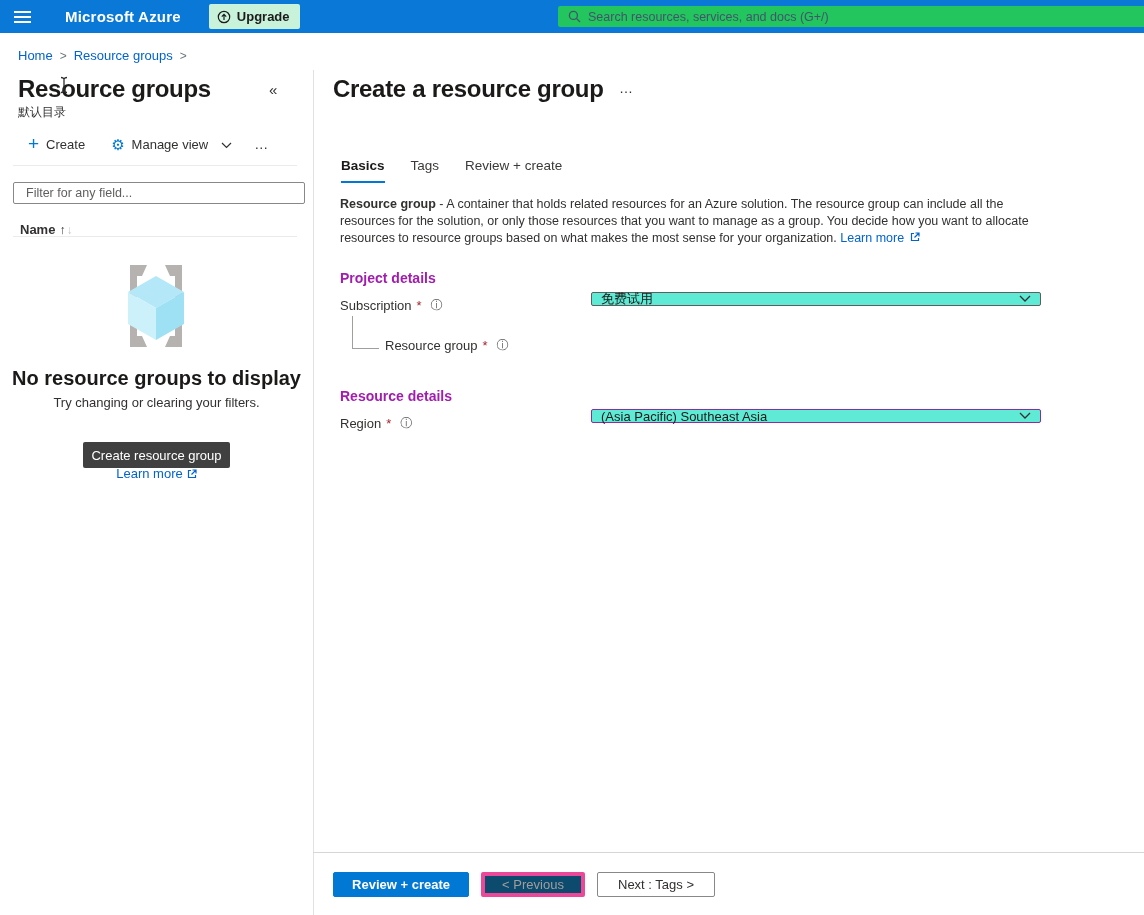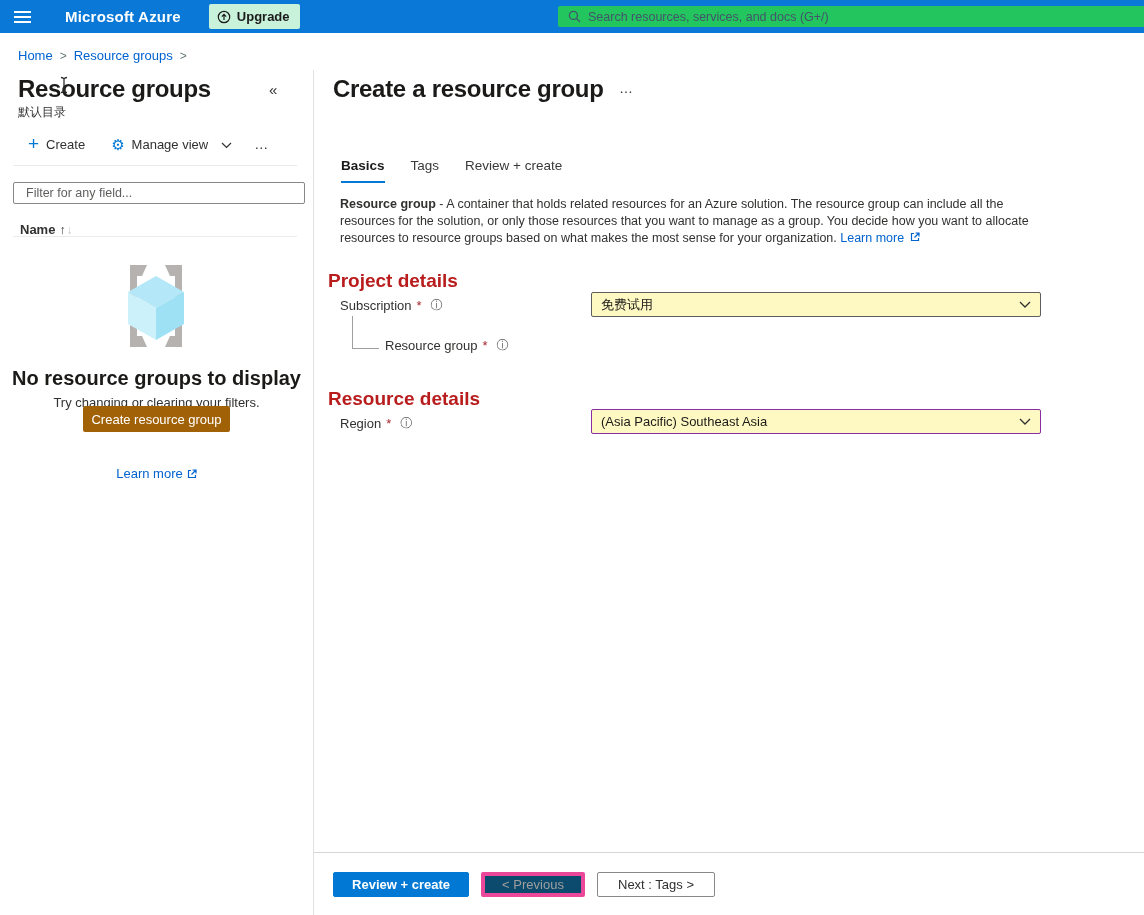--- a/index.html
+++ b/index.html
@@ -42,50 +42,50 @@
   .filter-input { position:absolute; left:13px; top:112px; width:292px; height:22px; border:1px solid #8a8886; border-radius:2px; font-size:12.5px; padding:0 12px; color:#323130; outline:none; font-family:"Liberation Sans", sans-serif; }
   .filter-input::placeholder { color:#605e5c; opacity:1; }
   .name-header { position:absolute; left:20px; top:144px; font-size:13px; font-weight:700; color:#323130; display:flex; align-items:center; gap:4px;margin-top:8px; }
   .sort-up { color:#323130; font-size:12px; font-weight:400; }
   .sort-down { color:#c8c6c4; font-size:12px; font-weight:400; margin-left:-3px; }
   .side-divider2 { position:absolute; left:13px; top:166px; width:284px; height:1px; background:#edebe9; }
 
   .empty-cube { position:absolute; left:100px; top:186px; }
   .empty-heading { position:absolute; left:0; top:297px; width:313px; text-align:center; font-size:20px; font-weight:600; color:#1b1a19; }
   .empty-sub { position:absolute; left:0; top:325px; width:313px; text-align:center; font-size:13px; color:#323130; }
-  .empty-btn { position:absolute; left:83px; top:336px; width:147px; height:26px; background:#a16207; color:#fff; border:none; border-radius:2px; font-size:13px; cursor:pointer; font-family:"Liberation Sans", sans-serif; }
+  .empty-btn { position:absolute; left:83px; top:372px; width:147px; height:26px; background:#404040; color:#fff; border:none; border-radius:2px; font-size:13px; cursor:pointer; font-family:"Liberation Sans", sans-serif; }
   .empty-link { position:absolute; left:0; top:396px; width:313px; text-align:center; font-size:13px; }
   .empty-link a { color:#0063cf; text-decoration:none; cursor:pointer; display:inline-flex; align-items:center; gap:4px; }
 
   
   .main-title { position:absolute; left:333px; top:75px; font-size:24px; font-weight:600; color:#1b1a19; letter-spacing:-.3px; }
   .main-more { position:absolute; left:619px; top:80px; color:#323130; font-size:14px; letter-spacing:1px; cursor:pointer; }
 
   .tabs { position:absolute; left:341px; top:158px; display:flex; gap:26px; font-size:13.5px; }
   .tab { padding-bottom:8px; color:#3b3a39; cursor:pointer; border-bottom:2px solid transparent; }
   .tab.active { color:#1b1a19; font-weight:700; border-bottom:2px solid #0078d4; }
 
   .desc { position:absolute; left:340px; top:196px; width:702px; font-size:12.5px; line-height:17px; color:#323130; }
   .desc b { font-weight:700; }
   .desc a { color:#0063cf; text-decoration:none; cursor:pointer; }
 
-  .section-h { position:absolute; left:328px; font-size:19px; font-weight:700; color:#b91c1c; }
+  .section-h { position:absolute; left:340px; font-size:14px; font-weight:700; color:#a21caf; }
   .sec-project { top:270px; }
   .sec-resource { top:388px; }
 
   .field-label { position:absolute; font-size:13px; color:#323130; display:flex; align-items:center; gap:4px; }
   .req { color:#a4262c; margin-left:1px; }
   .info-i { color:#605e5c; font-size:12px; margin-left:5px; cursor:pointer; font-style:normal; }
   .lbl-subscription { left:340px; top:297px; }
   .lbl-rg { left:385px; top:337px; }
   .lbl-region { left:340px; top:415px; }
   .connector-v { position:absolute; left:352px; top:316px; width:1px; height:32px; background:#a19f9d; }
   .connector-h { position:absolute; left:352px; top:348px; width:27px; height:1px; background:#a19f9d; }
 
-  .control { position:absolute; left:591px; width:450px; height:25px; border-radius:2px; background:#fef9c3; display:flex; align-items:center; font-size:13px; color:#1b1a19; padding:0 9px; cursor:pointer; }
+  .control { position:absolute; left:591px; width:450px; height:14px; border-radius:2px; background:#5eead4; display:flex; align-items:center; font-size:13px; color:#1b1a19; padding:0 9px; cursor:pointer; }
   .dropdown { justify-content:space-between; }
   .ctl-subscription { top:292px; border:1px solid #605e5c; }
   .ctl-region { top:409px; border:1px solid #8a2da5; }
   .rg-wrap { position:absolute; left:591px; top:331px; width:450px; height:25px; border:1px solid #8a2da5; border-radius:2px; background:#fff; display:flex; align-items:center; padding:0 9px; }
   .rg-wrap input { flex:1; border:none; outline:none; font-size:13px; color:#1b1a19; font-family:"Liberation Sans", sans-serif; background:transparent; }
 
   
   .footer-line { position:absolute; left:313px; top:852px; width:831px; height:1px; background:#d8d6d4; }
   .footer { position:absolute; left:333px; top:872px; display:flex; gap:12px; }
   .btn { height:25px; border-radius:2px; font-size:13px; font-family:"Liberation Sans", sans-serif; cursor:pointer; }

